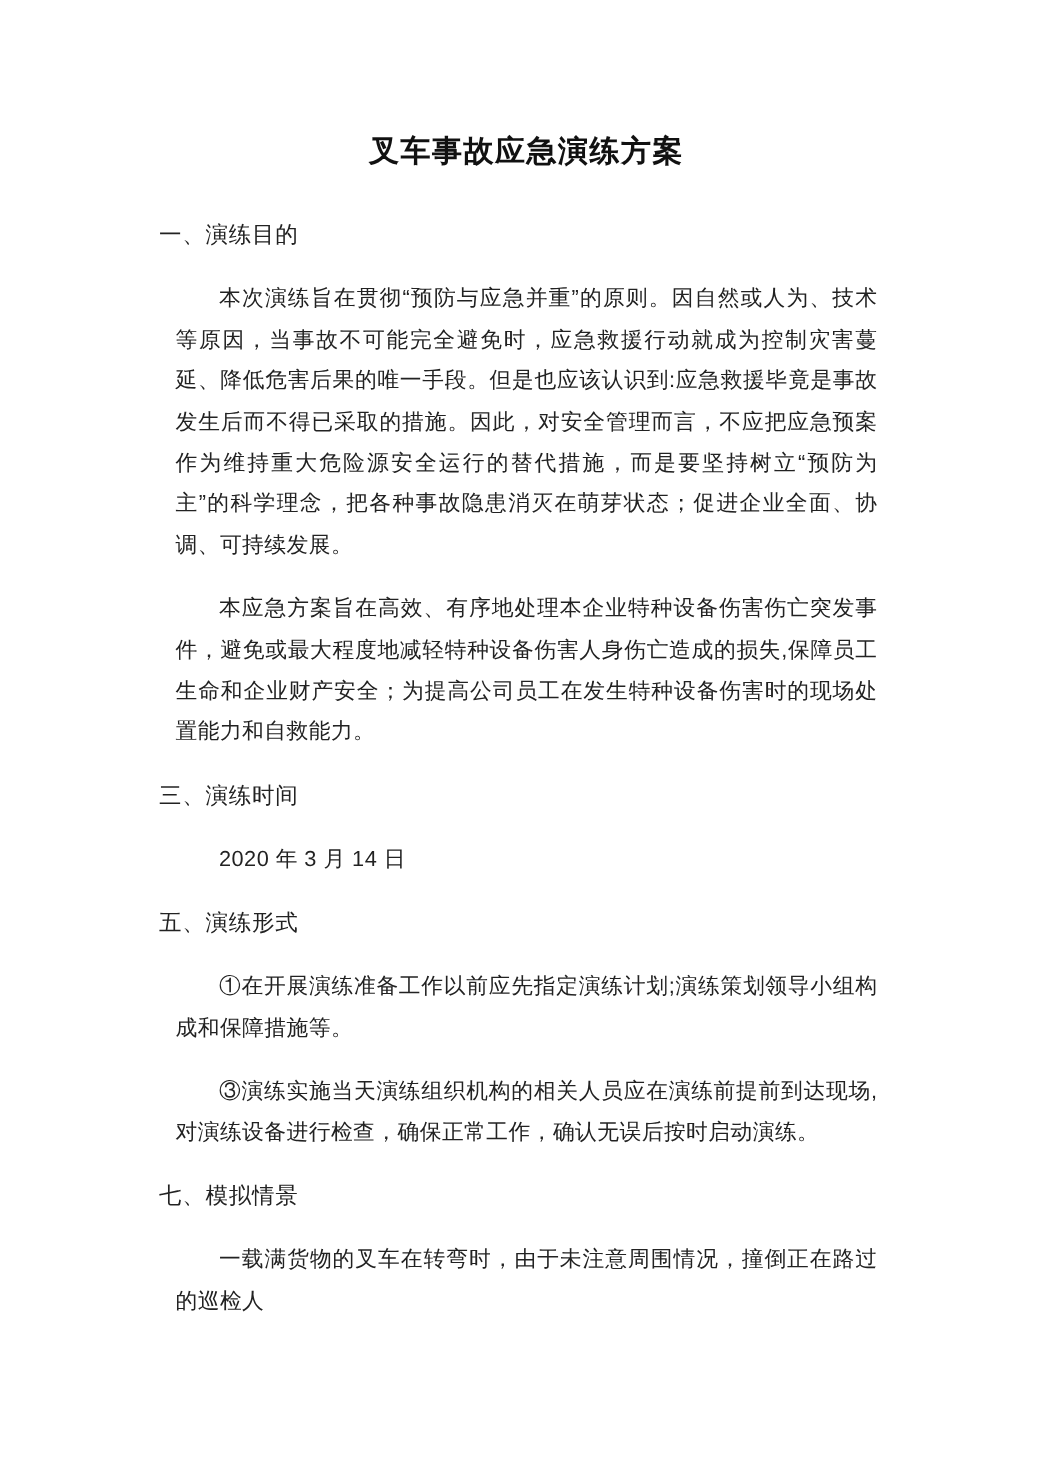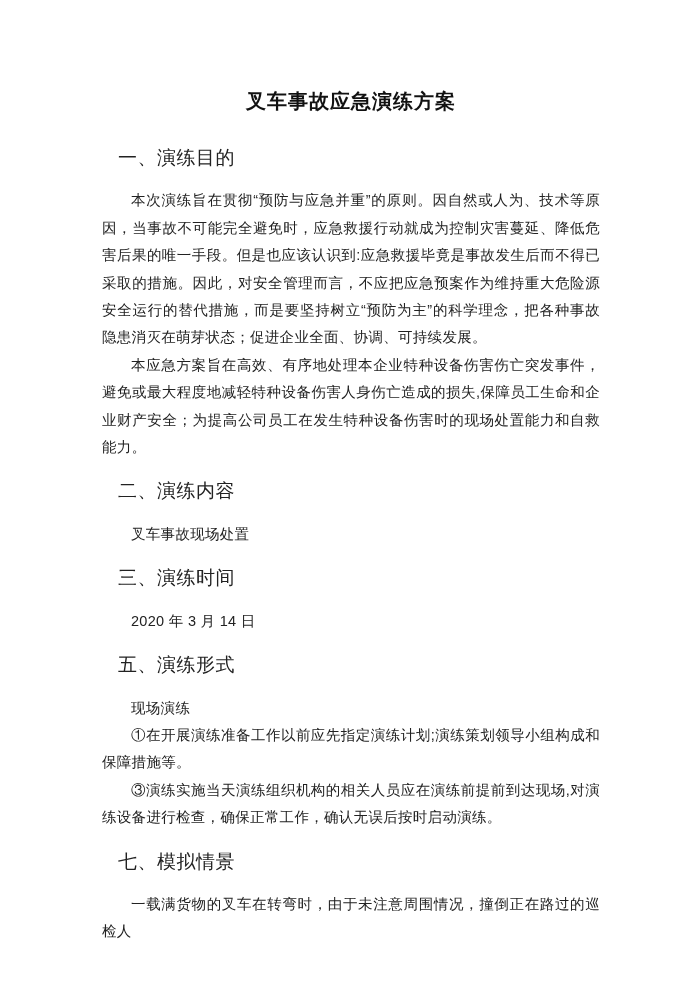--- a/index.html
+++ b/index.html
@@ -25,29 +25,30 @@
   .doc-title {
     margin: 0 0 30px 0;
     font-size: 20px;
     font-weight: bold;
     text-align: center;
     letter-spacing: 1px;
     color: #111111;
     line-height: 26px;
   }
   .sec-heading {
-    margin: 16px;
-    font-size: 19px;
+    margin: 4px;
+    font-size: 15px;
     font-weight: normal;
     line-height: 27.4px;
     letter-spacing: 0.5px;
     color: #222222;
+    font-family: Liberation Mono, monospace;
   }
   .para {
-    margin: 0;
+    margin: 15px;
     font-size: 14.5px;
     line-height: 27.4px;
     text-indent: 2em;
     text-align: justify;
     text-justify: inter-ideograph;
     word-break: break-all;
     letter-spacing: 0.3px;
     color: #222222;
   }
 </style>
@@ -57,34 +58,29 @@
 <div class="page">
 
   <h1 class="doc-title">叉车事故应急演练方案</h1>
 
   <section>
     <h2 class="sec-heading">一、演练目的</h2>
     <p class="para">本次演练旨在贯彻“预防与应急并重”的原则。因自然或人为、技术等原因，当事故不可能完全避免时，应急救援行动就成为控制灾害蔓延、降低危害后果的唯一手段。但是也应该认识到:应急救援毕竟是事故发生后而不得已采取的措施。因此，对安全管理而言，不应把应急预案作为维持重大危险源安全运行的替代措施，而是要坚持树立“预防为主”的科学理念，把各种事故隐患消灭在萌芽状态；促进企业全面、协调、可持续发展。</p>
     <p class="para">本应急方案旨在高效、有序地处理本企业特种设备伤害伤亡突发事件，避免或最大程度地减轻特种设备伤害人身伤亡造成的损失,保障员工生命和企业财产安全；为提高公司员工在发生特种设备伤害时的现场处置能力和自救能力。</p>
   </section>
 
-  <section>
-    <h2 class="sec-heading">二、演练内容</h2>
-    <p class="para">叉车事故现场处置</p>
-  </section>
 
   <section>
     <h2 class="sec-heading">三、演练时间</h2>
     <p class="para">2020 年 3 月 14 日</p>
   </section>
 
 
   <section>
     <h2 class="sec-heading">五、演练形式</h2>
-    <p class="para">现场演练</p>
   </section>
 
   <section>
     <p class="para">①在开展演练准备工作以前应先指定演练计划;演练策划领导小组构成和保障措施等。</p>
     <p class="para">③演练实施当天演练组织机构的相关人员应在演练前提前到达现场,对演练设备进行检查，确保正常工作，确认无误后按时启动演练。</p>
   </section>
 
   <section>
     <h2 class="sec-heading">七、模拟情景</h2>
     <p class="para">一载满货物的叉车在转弯时，由于未注意周围情况，撞倒正在路过的巡检人</p>

